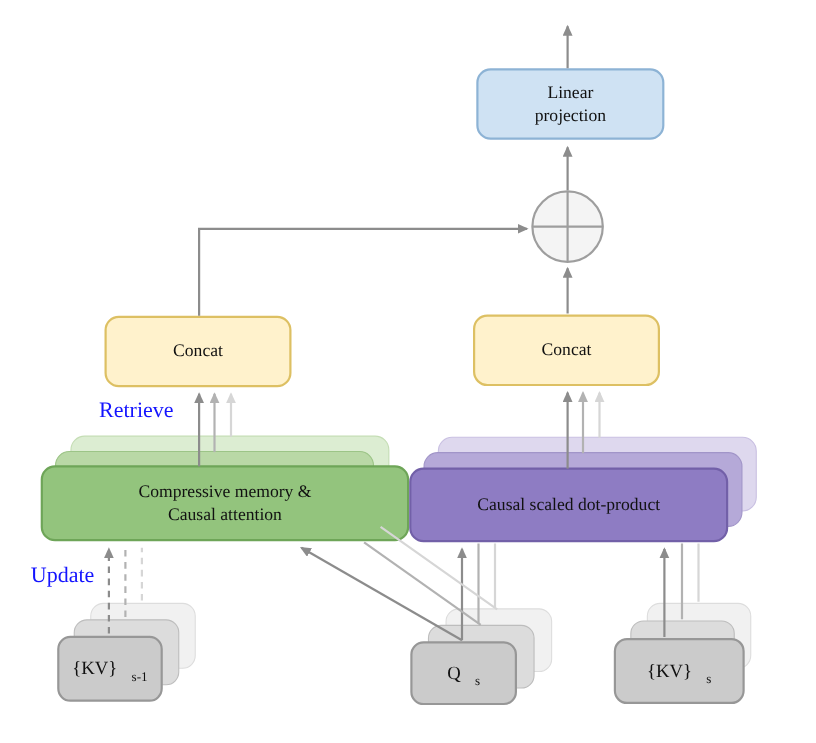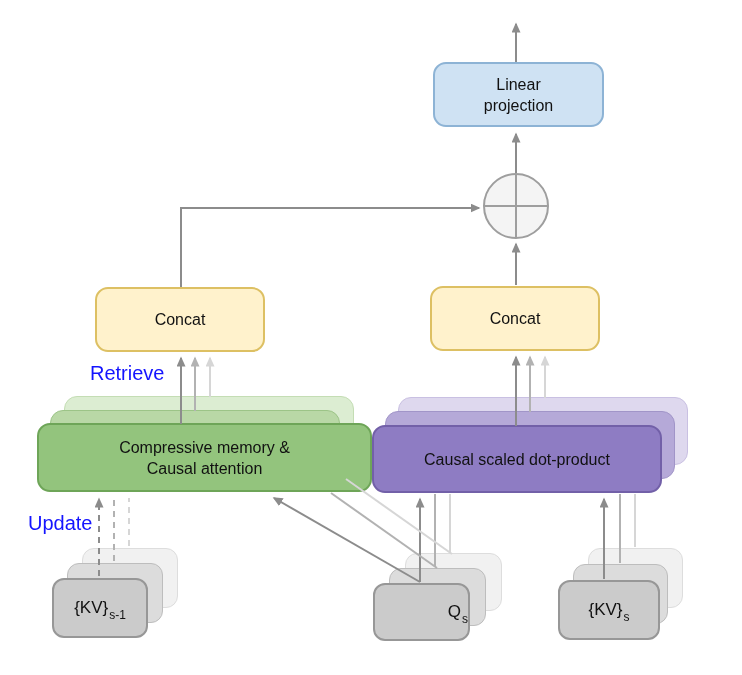--- a/index.html
+++ b/index.html
@@ -19,21 +19,21 @@
     --gray-back-fill: #f1f1f1; --gray-back-border: #dddddd;
     --sum-fill: #f4f4f4; --sum-border: #9e9e9e;
     --label-blue: #1414ff;
     --text: #111111;
   }
   html,body { margin:0; padding:0; background:#ffffff; }
   .canvas {
     position: relative;
     width: 742px; height: 675px;
     background: #ffffff;
-    font-family: Liberation Sans, sans-serif;
+    font-family: Liberation Serif, serif;
     color: var(--text);
     overflow: hidden;
   }
   .edges { position:absolute; left:0; top:0; z-index:5; pointer-events:none; }
   .edges line, .edges path.edge { fill:none; stroke-width:2; }
   .e-dark  { stroke: var(--arrow-dark); }
   .e-mid   { stroke: var(--arrow-mid); }
   .e-light { stroke: var(--arrow-light); }
   .dashed  { stroke-dasharray: 6 5; }
   .mk-dark  { fill: var(--arrow-dark); }
@@ -59,21 +59,21 @@
   .green-back   { background:var(--green-back-fill); border:1.5px solid var(--green-back-border); }
   .purple-front { background:var(--purple-fill);      border:2px solid var(--purple-border); }
   .purple-mid   { background:var(--purple-mid-fill);  border:1.5px solid var(--purple-mid-border); }
   .purple-back  { background:var(--purple-back-fill); border:1.5px solid var(--purple-back-border); }
   .gray-front { background:var(--gray-fill);      border:2px solid var(--gray-border);    border-radius:12px; }
   .gray-mid   { background:var(--gray-mid-fill);  border:1.5px solid var(--gray-mid-border);  border-radius:12px; }
   .gray-back  { background:var(--gray-back-fill); border:1.5px solid var(--gray-back-border); border-radius:12px; }
 
   .line-lbl { display:block; }
   .token { font-size:17px; }
-  .sub { font-size:12px; position:relative; top:6px; margin-left:1px; }
+  .sub { font-size:12px; position:relative; top:6px; margin-left:13px; }
 
   .edge-label {
     position:absolute; z-index:6;
     color: var(--label-blue);
     font-size:20px;
   }
 </style>
 </head>
 <body>
 
@@ -178,26 +178,26 @@
   </div>
 
   <div class="box back gray-back" style="left:82px; top:548px; width:96px; height:60px;"></div>
   <div class="box mid gray-mid" style="left:67px; top:563px; width:96px; height:60px;"></div>
   <div class="box front gray-front" style="left:52px; top:578px; width:96px; height:60px;">
     <span class="token"><span>{KV}</span><span class="sub">s-1</span></span>
   </div>
 
   <div class="box back gray-back" style="left:405px; top:553px; width:97px; height:58px;"></div>
   <div class="box mid gray-mid" style="left:389px; top:568px; width:97px; height:58px;"></div>
-  <div class="box front gray-front" style="left:373px; top:583px; width:97px; height:58px;align-items:flex-end;">
+  <div class="box front gray-front" style="left:373px; top:583px; width:97px; height:58px;">
     <span class="token"><span>Q</span><span class="sub">s</span></span>
   </div>
 
   <div class="box back gray-back" style="left:588px; top:548px; width:95px; height:60px;"></div>
   <div class="box mid gray-mid" style="left:573px; top:564px; width:95px; height:60px;"></div>
-  <div class="box front gray-front" style="left:558px; top:580px; width:102px; height:60px;">
+  <div class="box front gray-front" style="left:558px; top:580px; width:119px; height:60px;">
     <span class="token"><span>{KV}</span><span class="sub">s</span></span>
   </div>
 
   <div class="edge-label" style="left:90px; top:362px;">Retrieve</div>
   <div class="edge-label" style="left:28px; top:512px;">Update</div>
 
 </div>
 
 </body></html>

